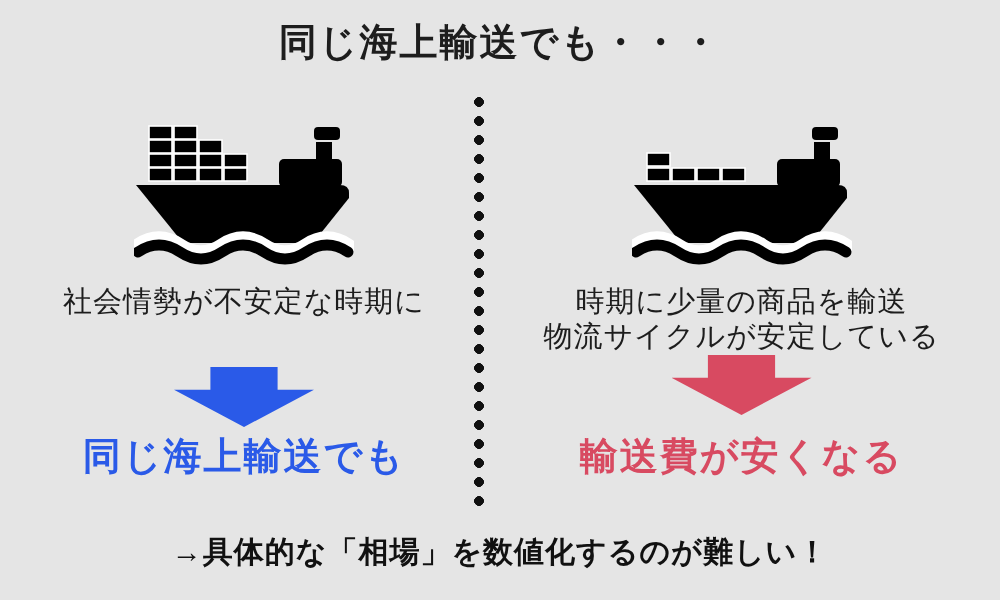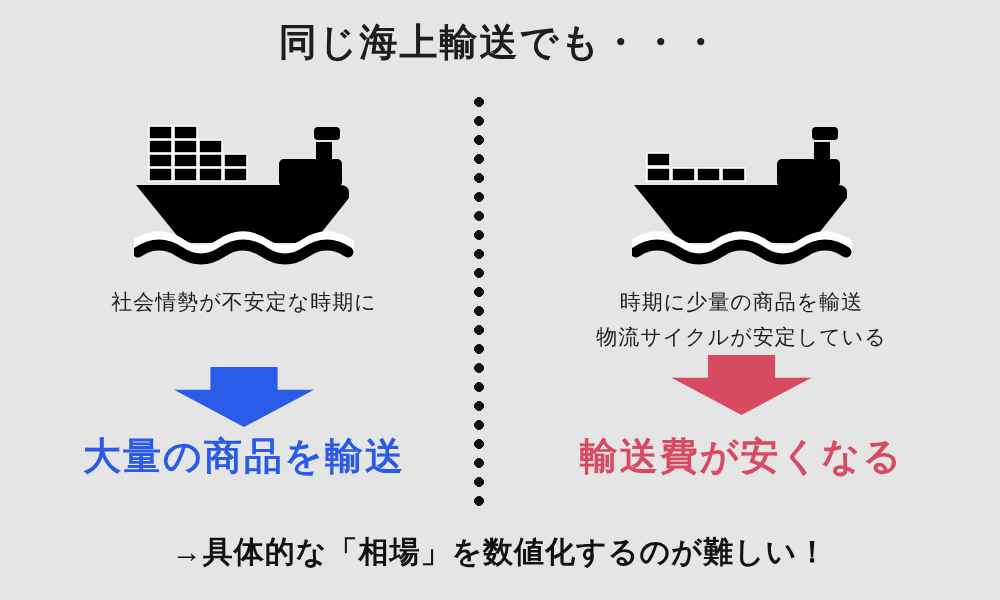--- a/index.html
+++ b/index.html
@@ -19,21 +19,21 @@
   }
   .col { position:absolute; top:0; height:600px; }
   .col-left  { left:10px;  width:468px; }
   .col-right { left:483px; width:517px; }
   .ship {
     position:absolute; top:125px; left:50%; transform:translateX(-50%);
     width:220px; height:140px;
   }
   .desc {
     position:absolute; top:284px; left:0; width:100%; text-align:center;
-    font-size:21px; line-height:35px; font-weight:500; letter-spacing:1px;
+    font-size:29px; line-height:35px; font-weight:500; letter-spacing:1px;
     color:var(--c-ink,#1d1d1d); white-space:nowrap;
   }
   .arrow {
     position:absolute; left:50%; transform:translateX(-50%);
     width:140px; height:60px;
     clip-path:polygon(26% 0, 74% 0, 74% 38%, 100% 38%, 50% 100%, 0 38%, 26% 38%);
   }
   .arrow-left  { top:367px; background:var(--c-blue,#2a5ae8); }
   .arrow-right { top:355px; background:var(--c-red,#d84a61); }
   .result {
@@ -88,21 +88,21 @@
 
       <path d="M4,127 q21,-14 42,0 t42,0 t42,0 t42,0 t42,0" fill="none" stroke="#000" stroke-width="11" stroke-linecap="round"></path>
     </svg>
 
     <div class="desc">
       <div>社会情勢が不安定な時期に</div>
     </div>
 
     <div class="arrow arrow-left"></div>
 
-    <div class="result result-blue">大量の商品を輸送</div>
+    <div class="result result-blue">同じ海上輸送でも</div>
   </div>
 
   <div class="col col-right">
     <svg class="ship" viewBox="0 0 220 140">
       <g fill="#000">
 
         <g stroke="#fff" stroke-width="1.6">
           <rect x="15" y="28" width="23" height="13"></rect>
           <rect x="15" y="43" width="23" height="13"></rect>
             <rect x="40" y="43" width="23" height="13"></rect>

